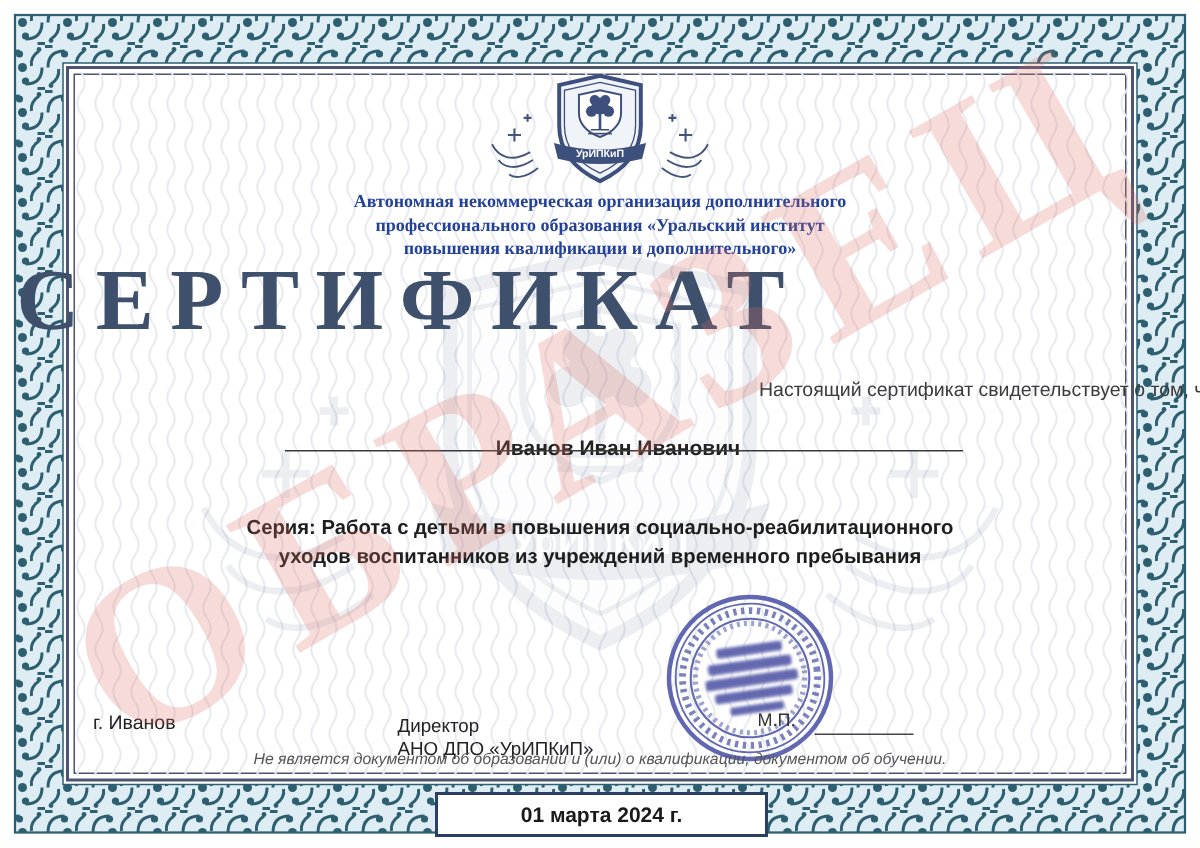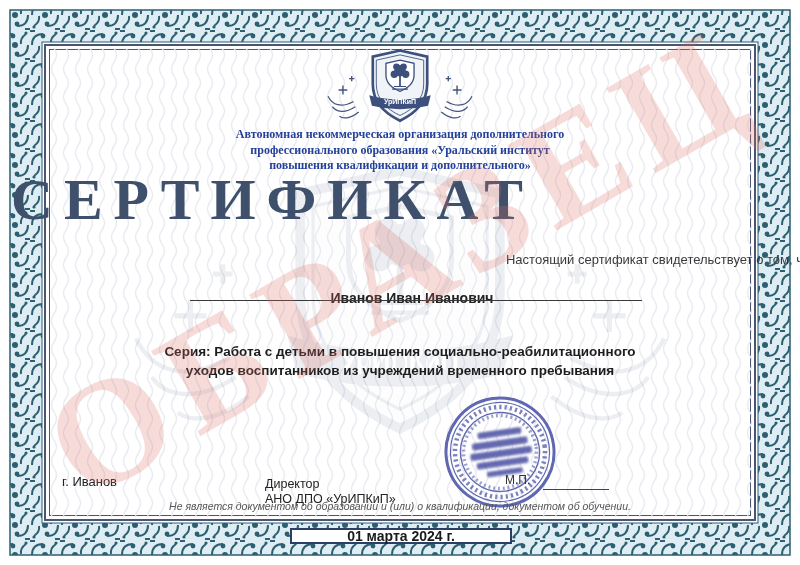--- a/index.html
+++ b/index.html
@@ -73,21 +73,21 @@
     left:265px; top:477px; z-index:4; font-size:12.5px; line-height:15px; color:var(--text_dark);
   }
   .stamp { left:442px; top:394px; z-index:4; }
   .mp { left:505px; top:473px; z-index:5; font-size:12px; color:#333; }
   .sig-line { left:543px; top:489px; width:66px; border-top:1.5px solid #444; z-index:4; }
   .disclaimer {
     left:0; top:500px; width:800px; margin:0; text-align:center; z-index:4;
     font-size:10.5px; color:var(--text_gray);font-style:italic;
   }
   .date-box {
-    left:290px; top:528px; width:222px; height:16px; z-index:7;
+    left:290px; top:528px; width:222px; height:30px; z-index:7;
     background:#ffffff; border:2px solid #2b3e63; box-sizing:border-box;
     display:flex; align-items:center; justify-content:center;
     font-size:14px; font-weight:bold; color:#1a1a1a;
   }
   .watermark {
     left:50%; top:262px; z-index:6; pointer-events:none;
     transform:translate(-50%,-50%) rotate(-30deg);
     font-family:"Liberation Serif", serif; font-weight:bold;
     font-size:150px; letter-spacing:14px; white-space:nowrap;
     color:var(--watermark); opacity:0.24;

